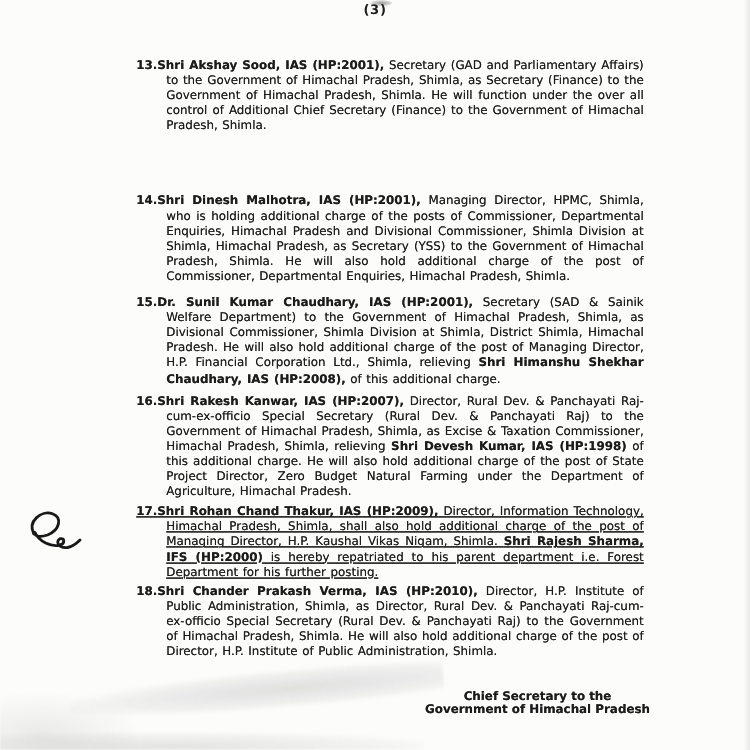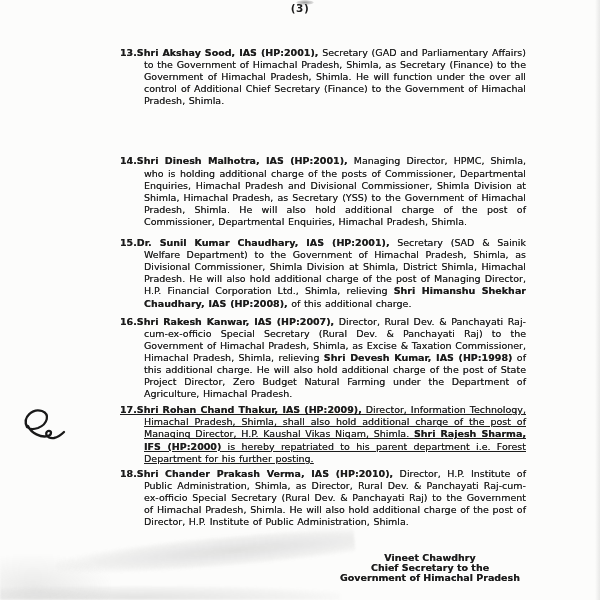--- a/index.html
+++ b/index.html
@@ -16,21 +16,21 @@
     text-align: center;
     font-size: 10.5px; font-weight: bold;
     letter-spacing: 0.5px;
   }
   .scan-smudge-top {
     position: absolute; left: 296px; top: 0; width: 18px; height: 5px;
     background: radial-gradient(ellipse at center, rgba(80,80,80,0.55), rgba(120,120,120,0.25) 60%, transparent 75%);
     border-radius: 50%;
   }
   .content {
-    position: absolute; left: 120px; top: 47px; width: 406px;
+    position: absolute; left: 109px; top: 47px; width: 406px;
   }
   .order {
     margin: 0 0 10px 0;
     padding-left: 24px;
     text-indent: -24px;
     text-align: justify;
     font-size: 9.5px;
     line-height: 12.1px;
     text-shadow: 0 0 0.35px rgba(20,20,20,0.75);
     word-spacing: 0.6px;
@@ -103,16 +103,15 @@
 <svg class="ink-mark" viewBox="0 0 50 44" xmlns="http://www.w3.org/2000/svg">
   <path d="M8 20 C3 10 14 1 23 4 C31 7 29 17 19 21 C13 23 8 22 9 19 C12 26 22 31 29 29 C33 28 33 23 29 24 C25 26 28 32 35 31 C40 30 43 27 45 25" fill="none" stroke="#191919" stroke-width="2.3" stroke-linecap="round" stroke-linejoin="round"></path>
 </svg>
 
 <div class="noise-band-a"></div>
 <div class="noise-band-b"></div>
 <div class="noise-left"></div>
 <div class="edge-shadow-right"></div>
 
 <div class="signature">
-  <span class="sig-line">Vineet Chawdhry</span>
   <span class="sig-line">Chief Secretary to the</span>
   <span class="sig-line">Government of Himachal Pradesh</span>
 </div>
 
 </body></html>

